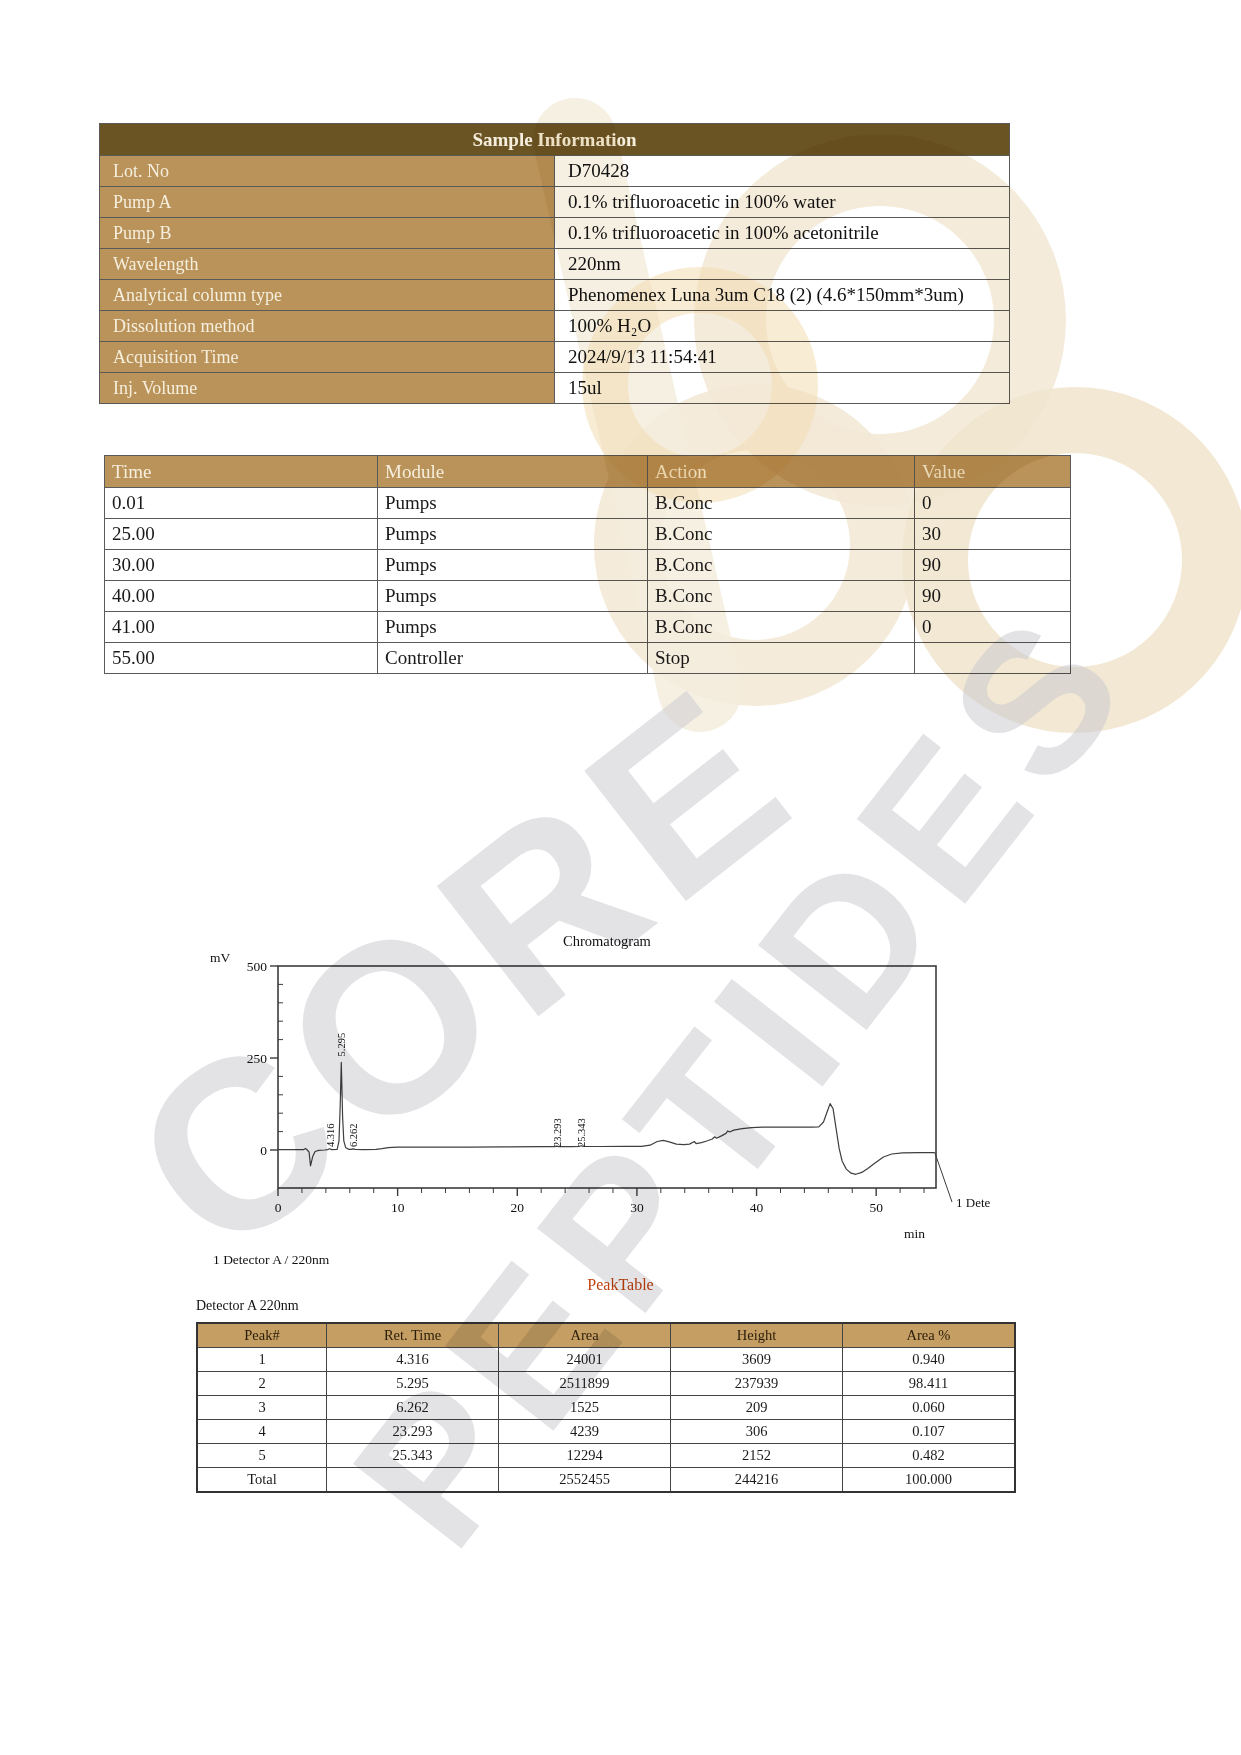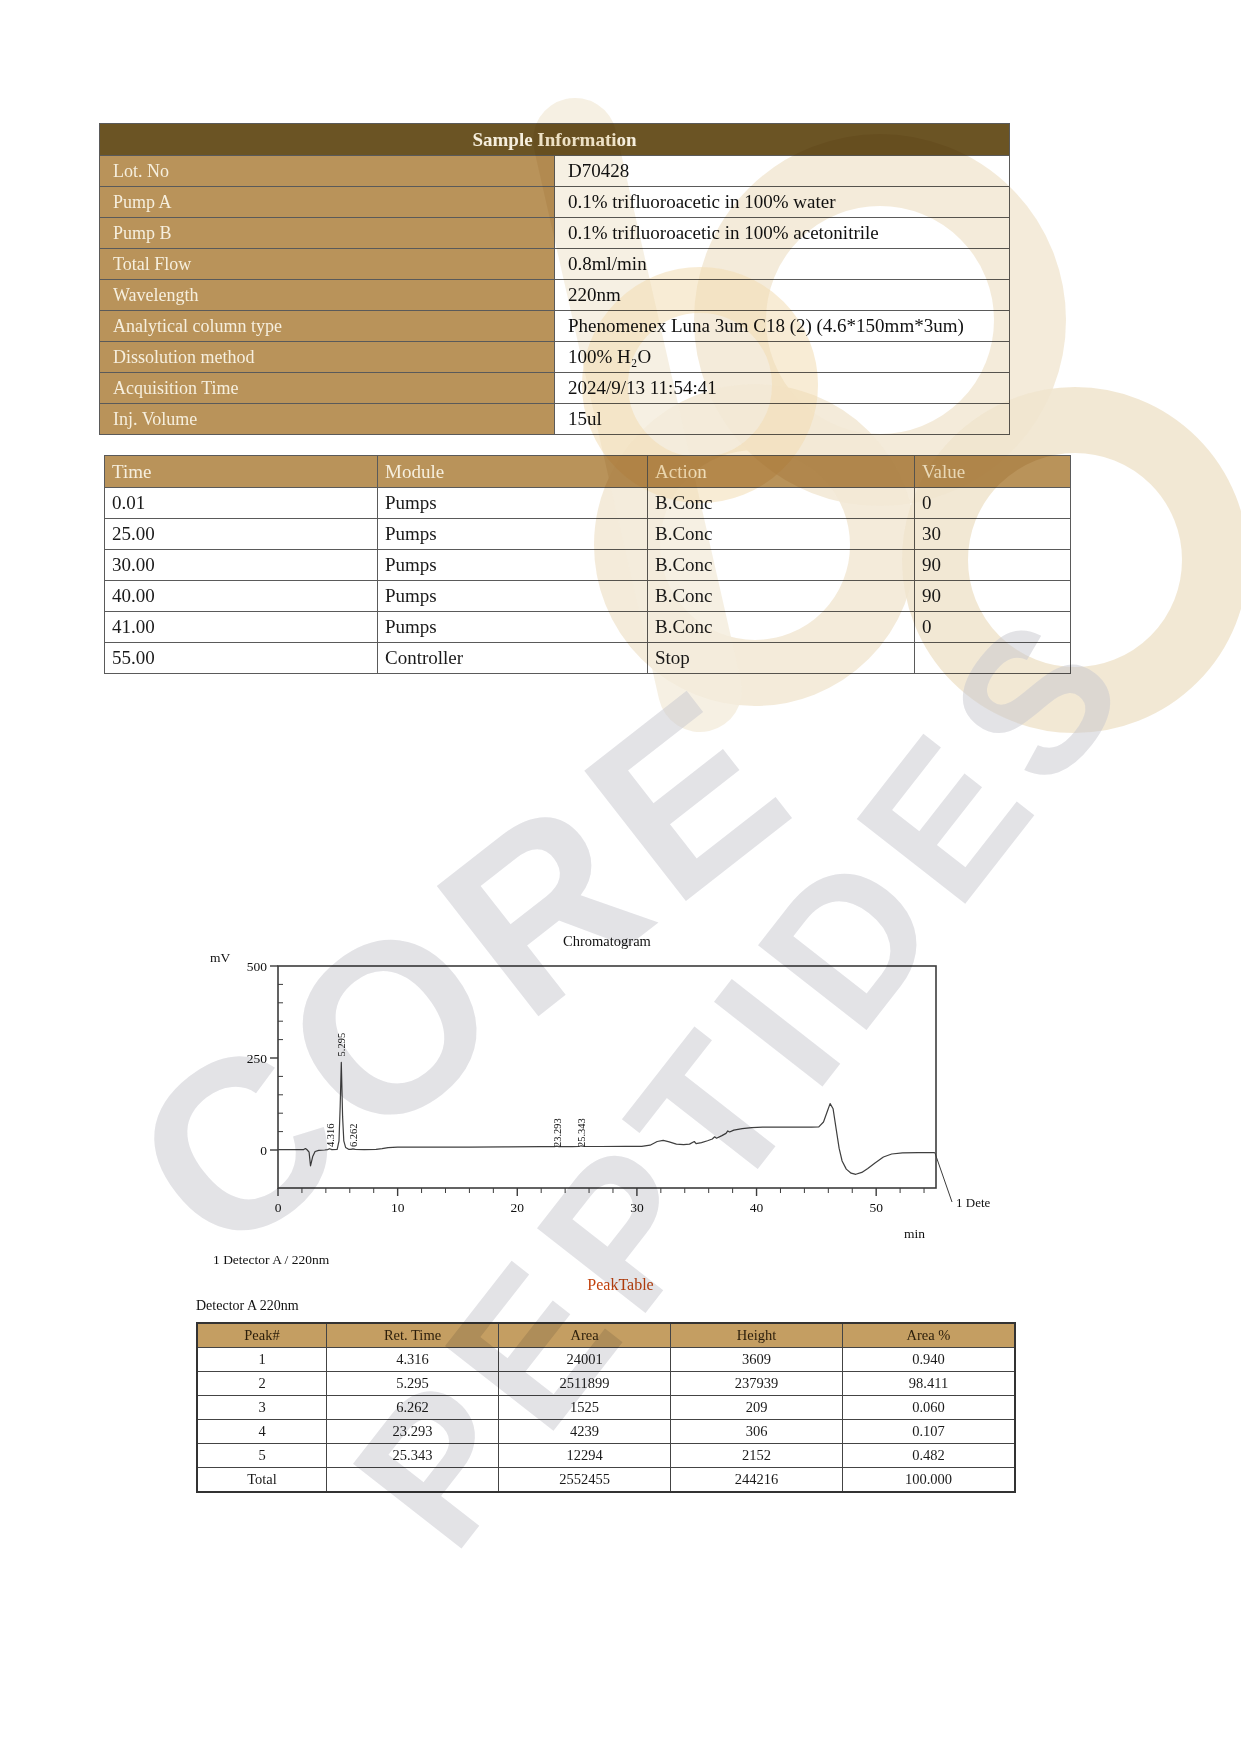--- a/index.html
+++ b/index.html
@@ -46,24 +46,20 @@
           <td class="lbl">Lot. No</td>
           <td class="val">D70428</td>
         </tr>
         <tr>
           <td class="lbl">Pump A</td>
           <td class="val">0.1% trifluoroacetic in 100% water</td>
         </tr>
         <tr>
           <td class="lbl">Pump B</td>
           <td class="val">0.1% trifluoroacetic in 100% acetonitrile</td>
-        </tr>
-        <tr>
-          <td class="lbl">Total Flow</td>
-          <td class="val">0.8ml/min</td>
         </tr>
         <tr>
           <td class="lbl">Wavelength</td>
           <td class="val">220nm</td>
         </tr>
         <tr>
           <td class="lbl">Analytical column type</td>
           <td class="val">Phenomenex Luna 3um C18 (2) (4.6*150mm*3um)</td>
         </tr>
         <tr>

